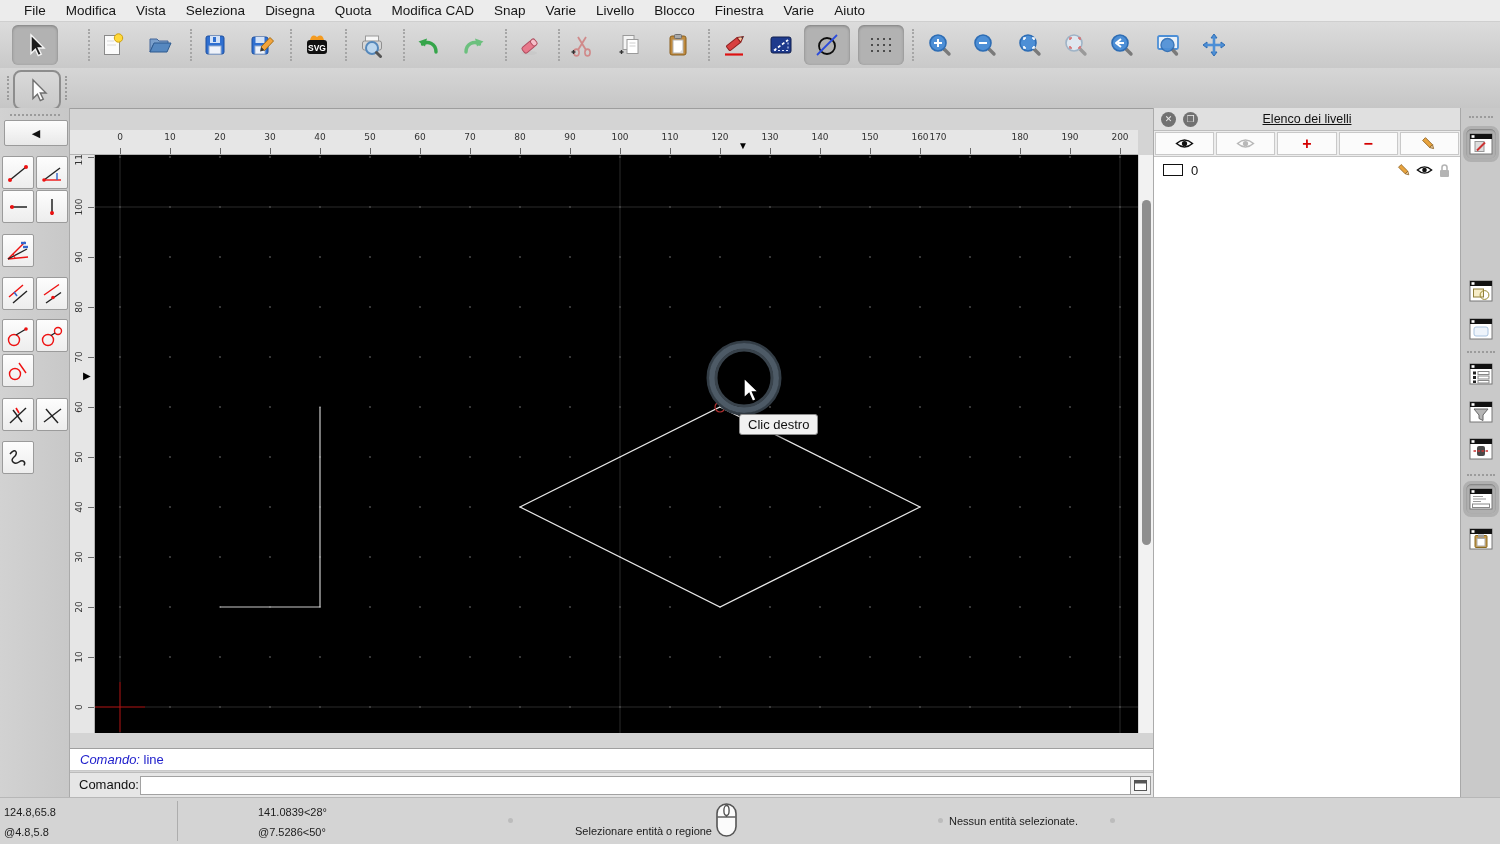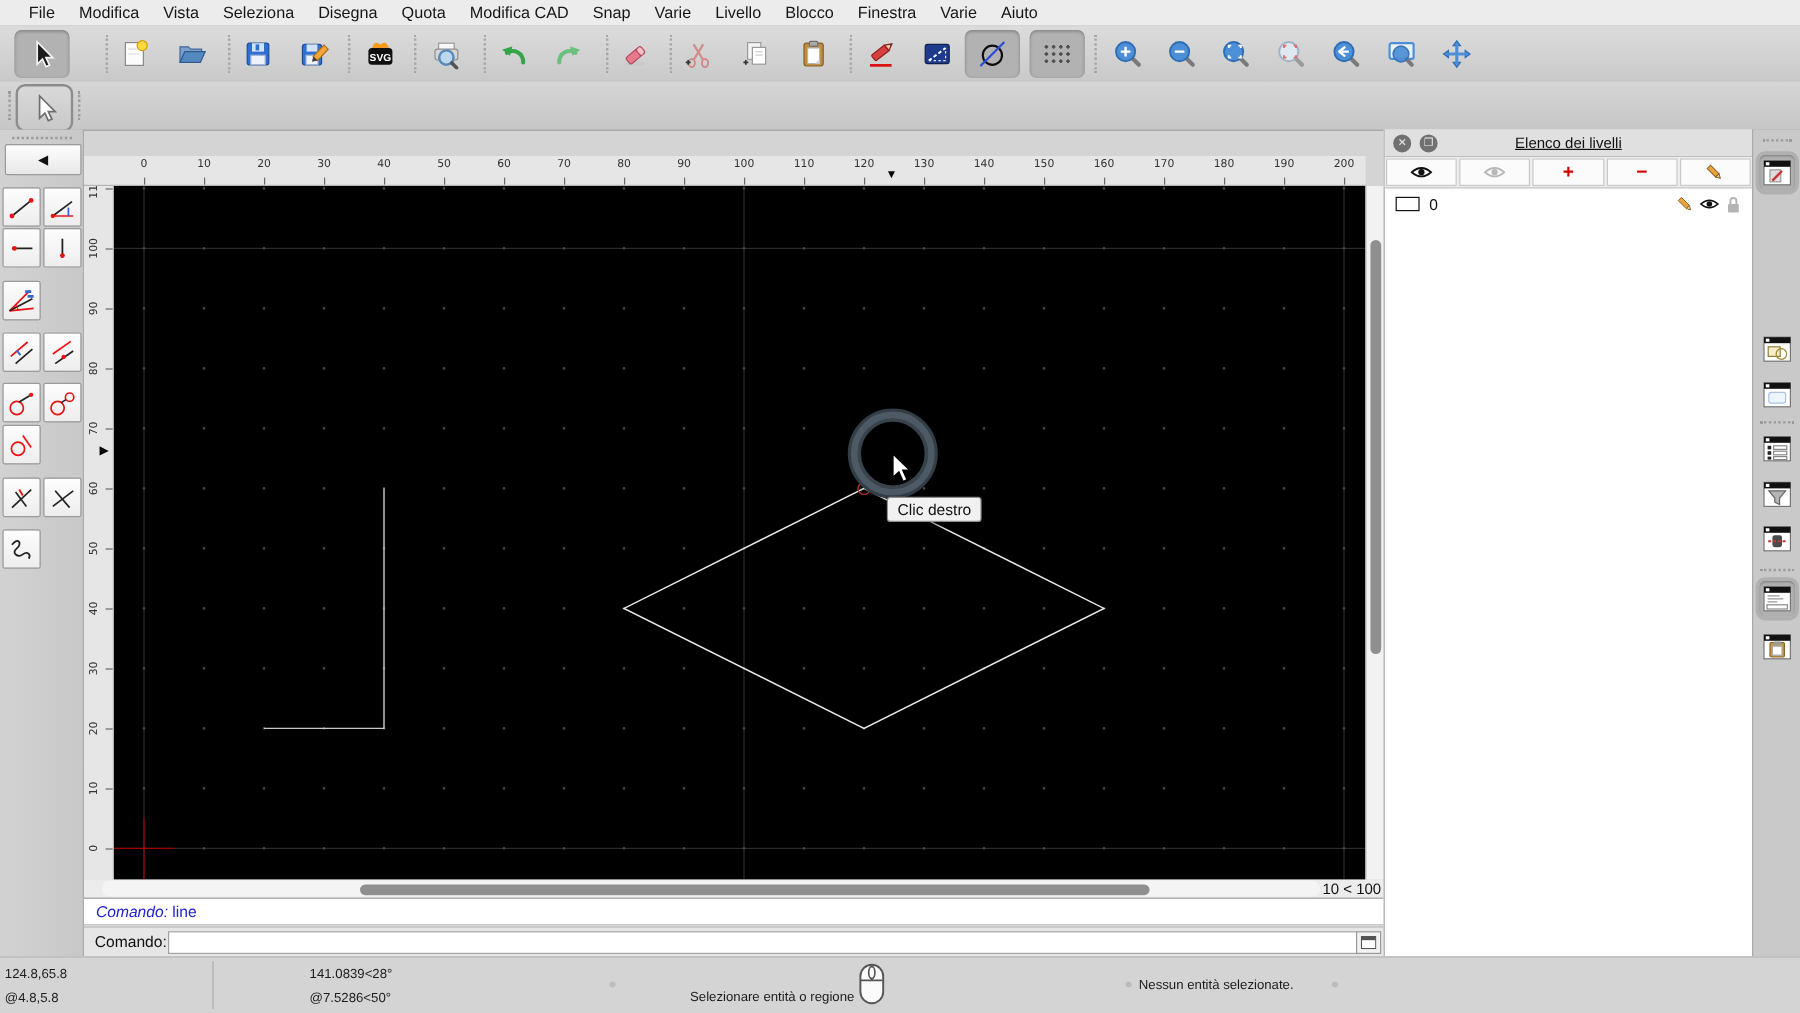--- a/index.html
+++ b/index.html
@@ -449,21 +449,21 @@
       <div class="hlab" style="left: 625px;">120</div>
       <div class="htick" style="left: 625px;"></div>
       <div class="hlab" style="left: 675px;">130</div>
       <div class="htick" style="left: 675px;"></div>
       <div class="hlab" style="left: 725px;">140</div>
       <div class="htick" style="left: 725px;"></div>
       <div class="hlab" style="left: 775px;">150</div>
       <div class="htick" style="left: 775px;"></div>
       <div class="hlab" style="left: 825px;">160</div>
       <div class="htick" style="left: 825px;"></div>
-      <div class="hlab" style="left: 875px;">170</div>
+      <div class="hlab" style="left: 843px;">170</div>
       <div class="htick" style="left: 875px;"></div>
       <div class="hlab" style="left: 925px;">180</div>
       <div class="htick" style="left: 925px;"></div>
       <div class="hlab" style="left: 975px;">190</div>
       <div class="htick" style="left: 975px;"></div>
       <div class="hlab" style="left: 1025px;">200</div>
       <div class="htick" style="left: 1025px;"></div>
     </div>
   <div class="v-ruler" id="v-ruler">
     <div class="vmarker" id="v-marker" style="top: 216px;">▶</div>
@@ -763,26 +763,20 @@
       </svg>
     <div class="tooltip" id="tooltip" style="left: 644px; top: 259px;">Clic destro</div>
     <svg id="cursor-arrow" style="position: absolute; left: 648px; top: 222px;" width="20" height="28" viewBox="0 0 20 28">
       <path d="M1 1 L1 21 L6 16.4 L9.5 24.4 L13 22.8 L9.5 15 L15.5 15 Z" fill="#fff" stroke="#000" stroke-width="1.4"></path>
     </svg>
   </div>
 
   <div class="v-scroll">
     <div class="v-thumb" style="top:45px;height:345px"></div>
   </div>
-  <div class="h-scroll-row">
-    <div class="h-track">
-      <div class="h-thumb" style="left:215px;width:658px"></div>
-    </div>
-    <div class="zoom-label">10 &lt; 100</div>
-  </div>
 
   <div class="cmd-history">
     <em>Comando:</em><span> line</span>
   </div>
   <div class="cmd-row">
     <span class="cmd-label">Comando:</span>
     <input class="cmd-input" value="" style="">
     <div class="cmd-winbtn">
       <svg width="13" height="11" viewBox="0 0 13 11">
         <rect x="0.5" y="0.5" width="12" height="10" fill="#fff" stroke="#555"></rect>

